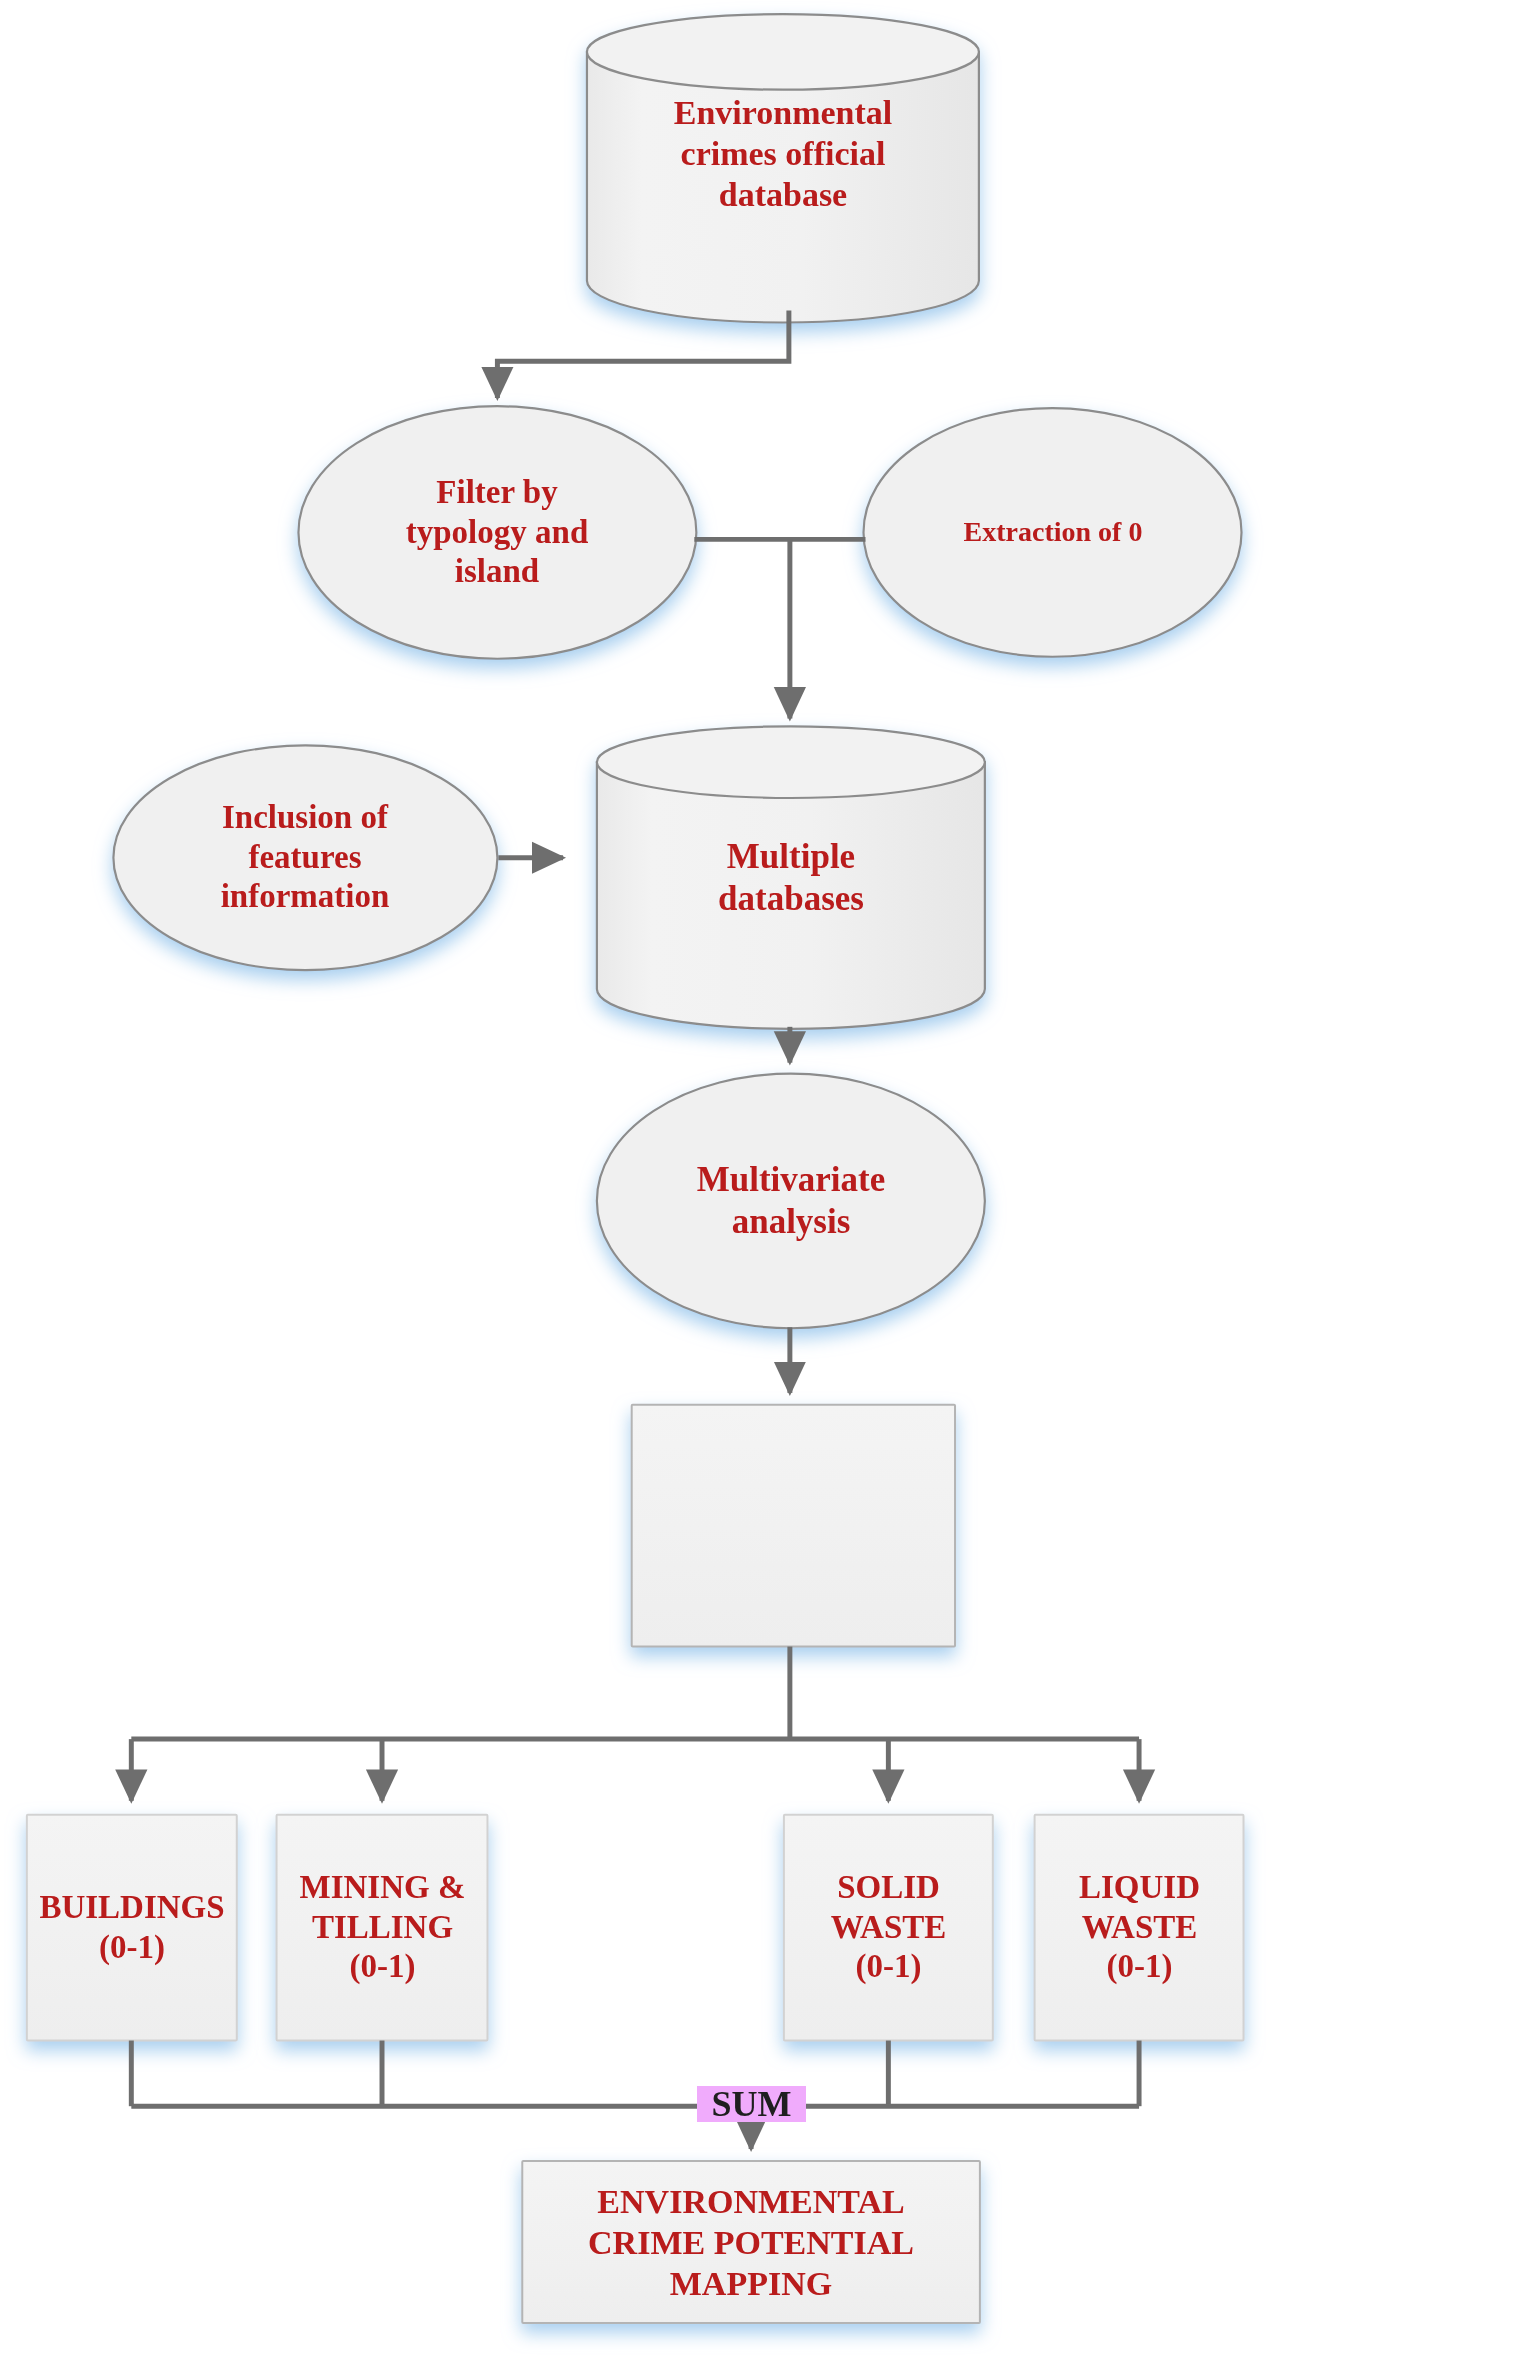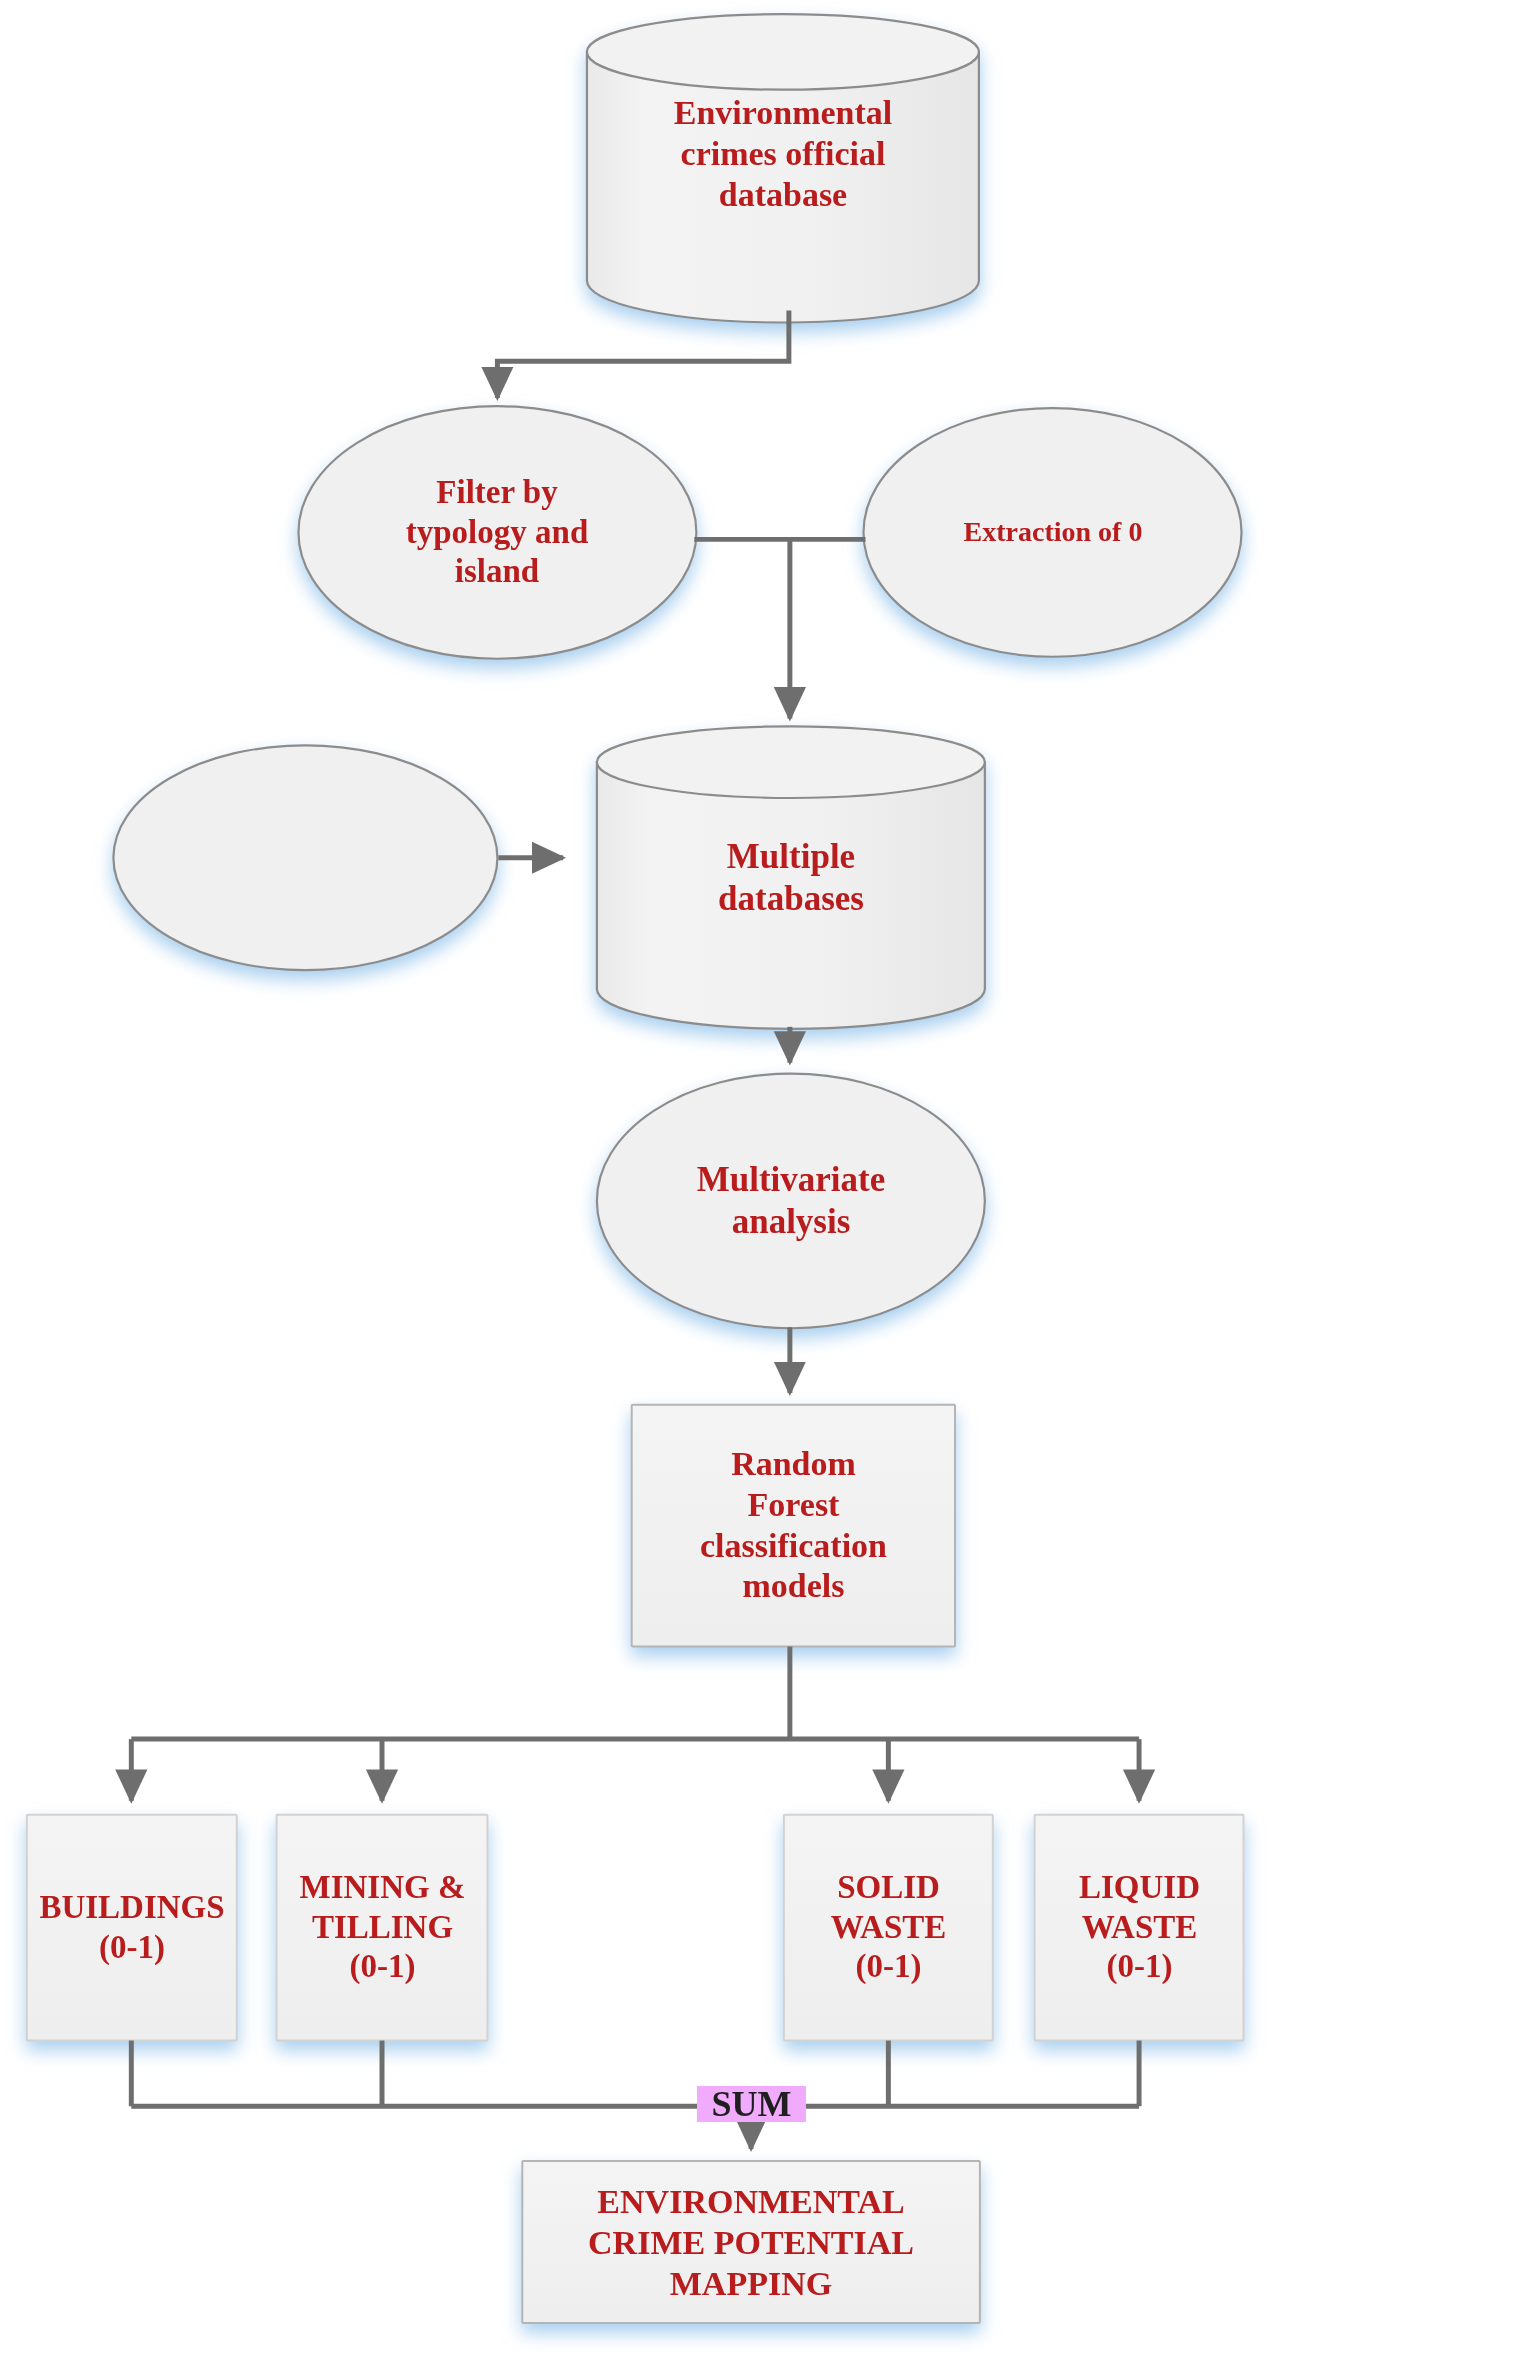--- a/index.html
+++ b/index.html
@@ -134,31 +134,30 @@
   <div class="node-label" style="left:597px;top:40px;width:372px;height:229px;font-size:34px;">Environmental
 crimes official
 database</div>
 
   <div class="node-label" style="left:328px;top:453px;width:338px;height:159px;font-size:33px;">Filter by
 typology and
 island</div>
 
   <div class="node-label" style="left:889px;top:505px;width:328px;height:54px;font-size:28px;">Extraction of 0</div>
 
+  <div class="node-label" style="left:141px;top:779px;width:328px;height:157px;font-size:33px;">Inclusion of
+features
+information</div>
 
   <div class="node-label" style="left:617px;top:826px;width:348px;height:103px;font-size:35px;">Multiple
 databases</div>
 
   <div class="node-label" style="left:622px;top:1149px;width:338px;height:103px;font-size:35px;">Multivariate
 analysis</div>
 
-  <div class="node-label" style="left:637px;top:1418px;width:313px;height:215px;font-size:34px;">Random
-Forest
-classification
-models</div>
 
   <div class="node-label" style="left:32px;top:1873px;width:200px;height:109px;font-size:33px;">BUILDINGS
 (0-1)</div>
 
   <div class="node-label" style="left:282px;top:1846px;width:201px;height:163px;font-size:33px;">MINING &amp;
 TILLING
 (0-1)</div>
 
   <div class="node-label" style="left:789px;top:1846px;width:199px;height:163px;font-size:33px;">SOLID
 WASTE

